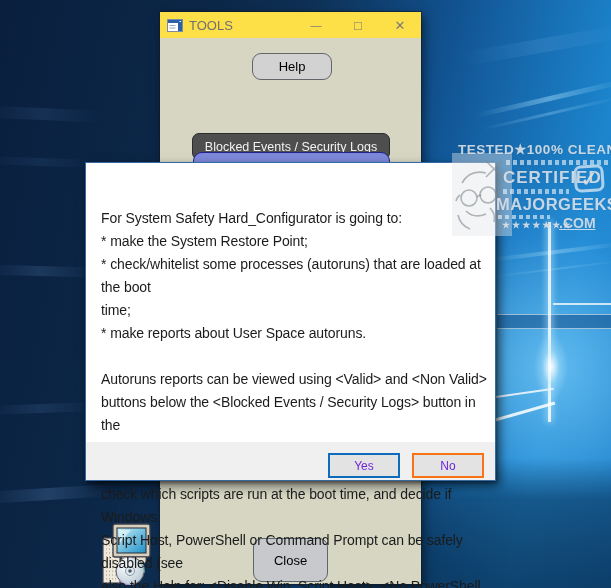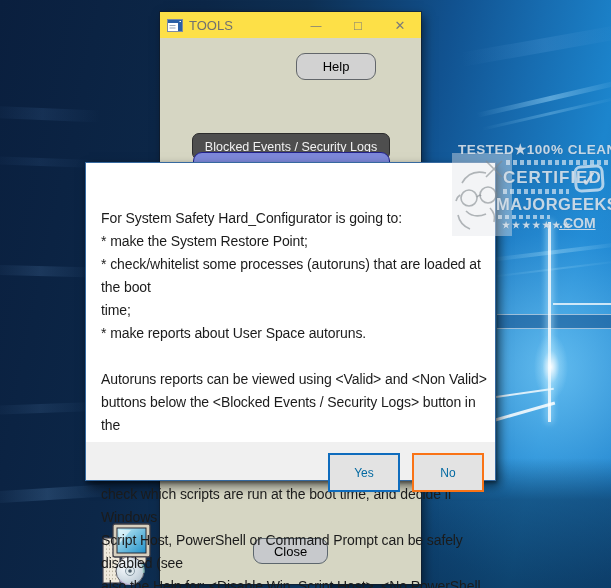--- a/index.html
+++ b/index.html
@@ -34,32 +34,32 @@
   
   .tools-win{position:absolute;left:160px;top:12px;width:261px;height:572px;background:#d6d6c3;
     box-shadow:0 0 0 1px rgba(20,25,35,0.55),3px 4px 10px rgba(0,0,0,0.5);z-index:2;}
   .titlebar{position:absolute;left:0;top:0;width:100%;height:26px;background:#fde047;display:flex;align-items:center;}
   .titlebar .appicon{margin-left:7px;width:16px;height:13px;flex:0 0 auto;}
   .titlebar .title{margin-left:6px;font-size:13px;color:#707070;flex:1 1 auto;}
   .capbtn{width:42px;height:26px;display:flex;align-items:center;justify-content:center;color:#7a7a7a;font-size:11px;}
   .capbtn.max{font-size:13px;}
   .capbtn.cls{font-size:13px;}
   .tbtn{position:absolute;display:flex;align-items:center;justify-content:center;font-size:13px;color:#000;cursor:default;}
-  .btn-help{left:92px;top:41px;width:80px;height:27px;background:#d2d2d2;border:1px solid #62666a;border-radius:9px;margin-left:44px;}
+  .btn-help{left:92px;top:41px;width:80px;height:27px;background:#d2d2d2;border:1px solid #62666a;border-radius:9px;}
   .btn-blocked{left:32px;top:93px;width:198px;height:27px;background:#4e4e4e;border:1px solid #2c2c2c;border-radius:7px;color:#f1f1f1;font-size:12.5px;margin-top:28px;}
   .btn-bluecut{left:33px;top:140px;width:197px;height:30px;background:#7d88d9;border:1px solid #23238c;border-radius:9px 9px 0 0;}
   .btn-green{left:33px;top:473px;width:195px;height:23px;background:#2fe04c;border:1px solid #1ca835;border-radius:4px;font-size:12.5px;}
-  .btn-close{left:93px;top:526px;width:75px;height:26px;background:#c7c9cc;border:1px solid #5c666d;border-radius:9px;}
+  .btn-close{left:93px;top:526px;width:75px;height:44px;background:#c7c9cc;border:1px solid #5c666d;border-radius:9px;}
   
   .dialog{position:absolute;left:85px;top:162px;width:411px;height:319px;background:#fff;border:1px solid #36699f;
     box-shadow:4px 5px 10px rgba(0,0,0,0.55),1px 2px 3px rgba(0,0,0,0.35);z-index:5;}
   .dialog .msg{position:absolute;left:15px;top:44px;width:395px;font-size:14px;line-height:23px;color:#1b1b1b;
     white-space:pre-line;letter-spacing:-0.1px;}
   .dialog .footer{position:absolute;left:0;bottom:0;width:100%;height:38px;background:#f0f0f0;}
-  .dlgbtn{position:absolute;top:11px;width:72px;height:39px;background:#e3e3e3;display:flex;align-items:center;justify-content:center;font-size:12px;color:#0369a1;}
+  .dlgbtn{position:absolute;top:11px;width:72px;height:25px;background:#e3e3e3;display:flex;align-items:center;justify-content:center;font-size:12px;color:#6d28d9;}
   .btn-yes{left:242px;border:2px solid #0f6cbd;}
   .btn-no{left:326px;border:2px solid #f97316;}
   
   .stamp{position:absolute;left:451px;top:139px;width:160px;height:102px;z-index:10;pointer-events:none;
     color:rgba(236,241,246,0.8);font-family:"Liberation Serif",serif;font-weight:bold;
     text-shadow:0 0 1px rgba(55,85,115,0.45);}
   .stamp .row1{position:absolute;left:7px;top:2px;font-size:13.5px;letter-spacing:0.5px;white-space:nowrap;}
   .stamp .cert{position:absolute;left:52px;top:29px;font-size:17px;letter-spacing:1px;}
   .stamp .mg{position:absolute;left:45px;top:56px;font-size:16.5px;letter-spacing:0.5px;}
   .stamp .stars{position:absolute;left:51px;top:81px;font-size:9px;letter-spacing:2px;}

